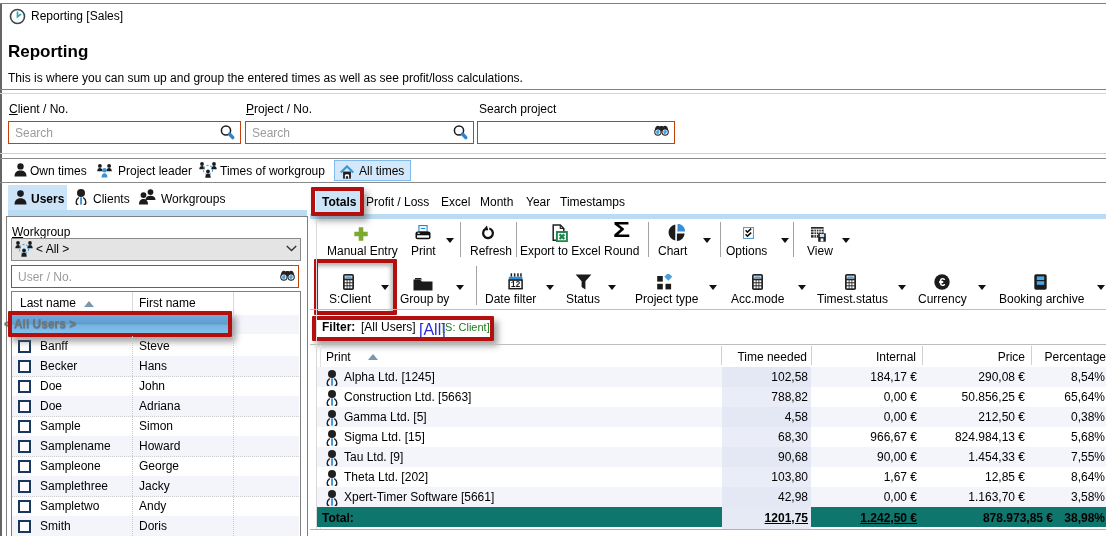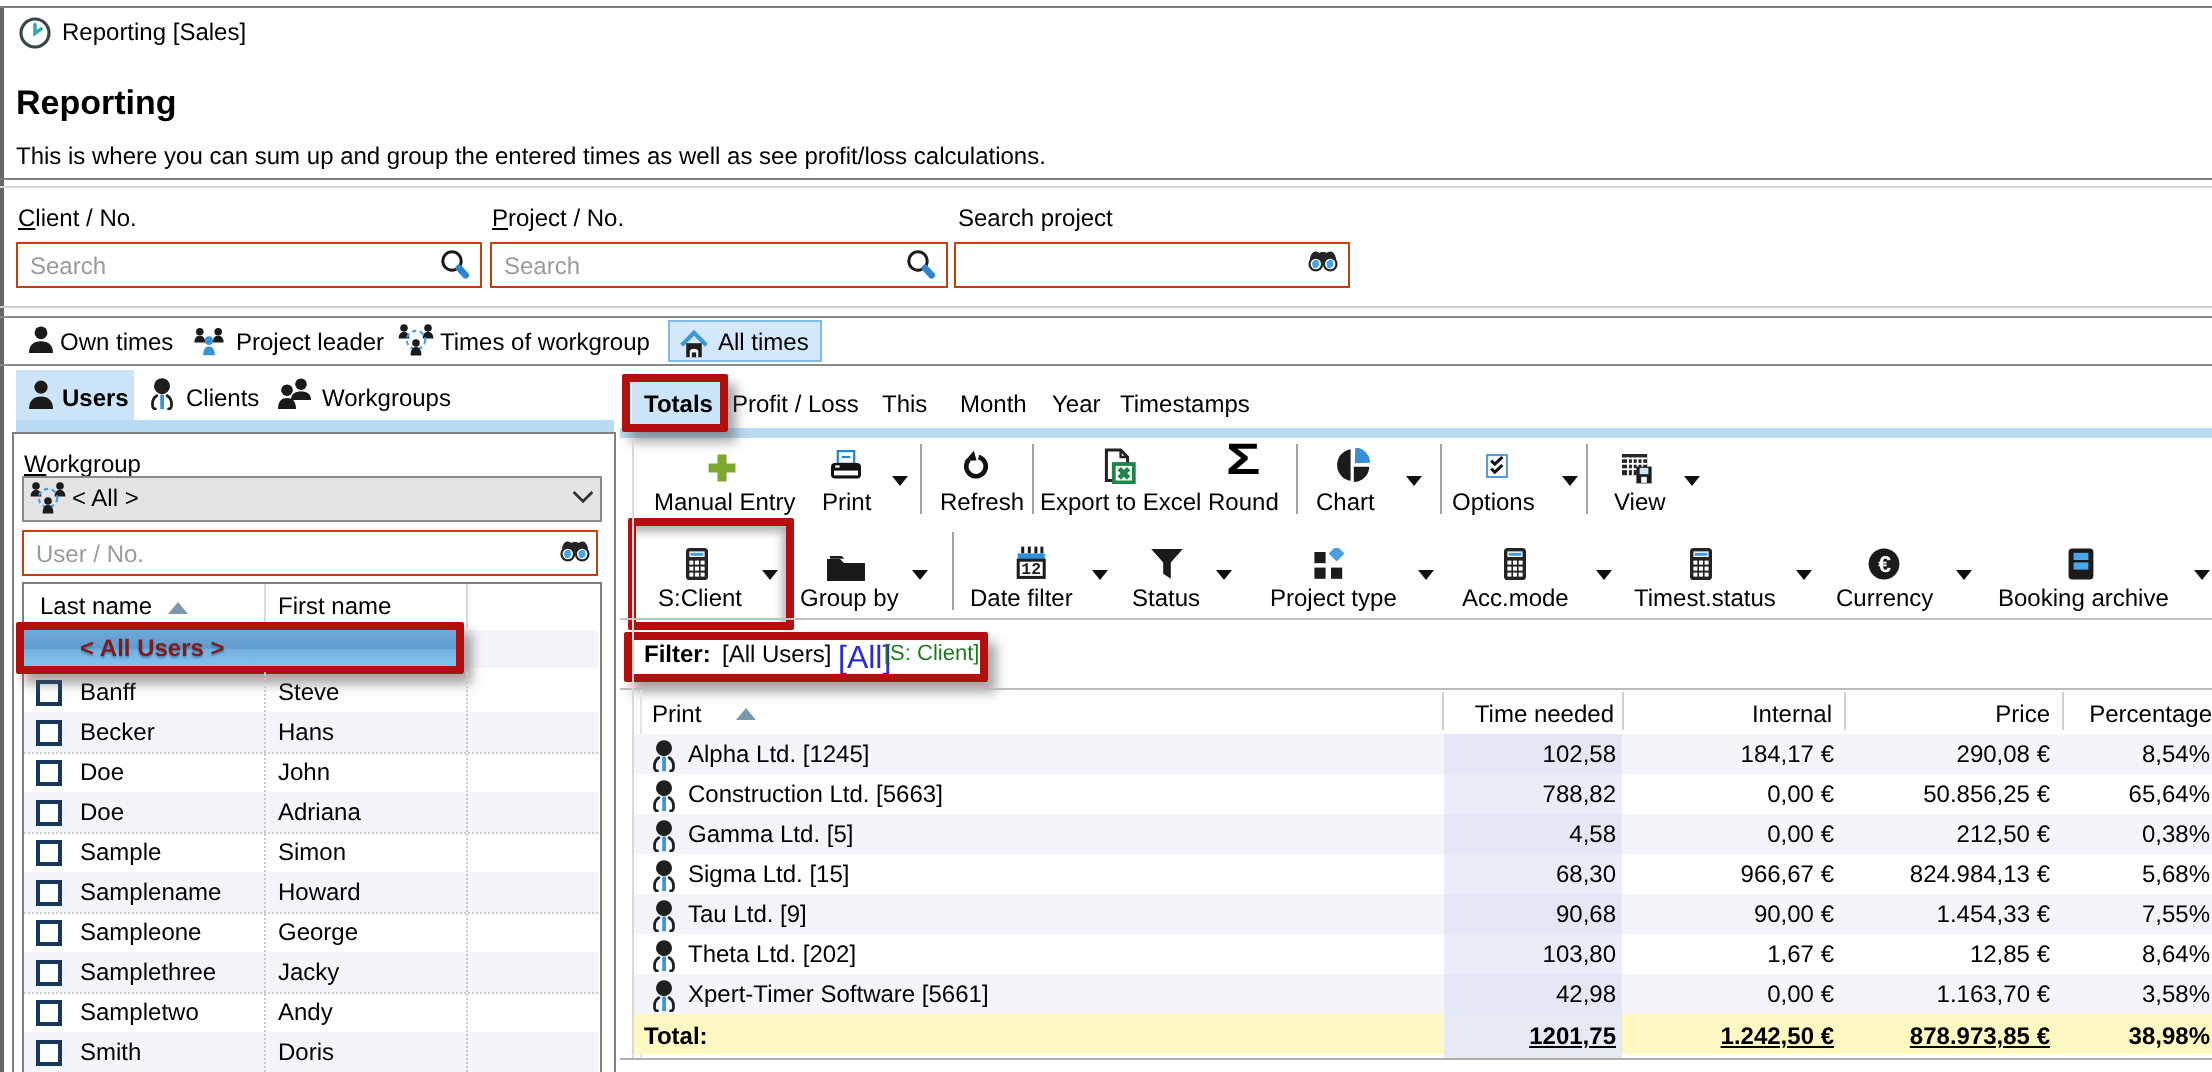--- a/index.html
+++ b/index.html
@@ -211,27 +211,27 @@
     <span class="a" style="left:127px;top:3px">Andy</span>
   </div>
 <div class="row" style="top:516px;background:#f3f5fb;border-bottom:1px dotted #cfcfcf">
     <span class="cb"></span>
     <span class="a" style="left:28px;top:3px">Smith</span>
     <span class="a" style="left:127px;top:3px">Doris</span>
   </div>
 
 <div class="a" style="left:12px;top:315px;width:287px;height:19px;background:#f3f5fb"></div>
 <div class="a" style="left:12px;top:315px;width:216px;height:19px;background:linear-gradient(180deg,#6fa9da 0%,#5f9cce 48%,#74b2e1 52%,#87c3ec 100%)"></div>
-<div class="a" style="left:40px;top:317px;font-weight:bold;color:#7f1d1d;text-shadow:0 1px 1px rgba(40,80,120,.5)">&lt; All Users &gt;</div>
+<div class="a" style="left:4px;top:317px;font-weight:bold;color:#737373;text-shadow:0 1px 1px rgba(40,80,120,.5)">&lt; All Users &gt;</div>
 <div class="redbox" style="left:8px;top:311px;width:216px;height:18px"></div>
 
 <div class="a" style="left:316px;top:189px;width:45px;height:25px;background:#cce4f7"></div>
 <div class="a" style="left:322px;top:195px;font-weight:bold">Totals</div>
 <div class="a" style="left:366px;top:195px">Profit / Loss</div>
-<div class="a" style="left:441px;top:195px">This</div>
+<div class="a" style="left:441px;top:195px">Excel</div>
 <div class="a" style="left:480px;top:195px">Month</div>
 <div class="a" style="left:526px;top:195px">Year</div>
 <div class="a" style="left:560px;top:195px">Timestamps</div>
 <div class="a" style="left:310px;top:214px;width:796px;height:5px;background:#b9dcf4"></div>
 <div class="redbox" style="left:311px;top:187px;width:45px;height:21px"></div>
 
 <div class="a" style="left:316px;top:219px;width:1px;height:90px;background:#d9d9d9"></div>
 <svg class="a" style="left:354px;top:227px" width="14" height="14" viewBox="0 0 14 14">
   <path d="M4.7 0.3 H9.3 V4.7 H13.7 V9.3 H9.3 V13.7 H4.7 V9.3 H0.3 V4.7 H4.7 Z" fill="#7ca930"></path>
 </svg>
@@ -513,22 +513,22 @@
   <rect x="5.1" y="8.3" width="1.9" height="7.3" fill="#4094d8"></rect>
   <path d="M3.4 8.9 C1.6 9.9 1.1 12.3 1.3 14.1 C1.4 15 2 15.5 2.7 15.4" fill="none" stroke="#1f1f1f" stroke-width="1.4" stroke-linecap="round"></path>
   <path d="M8.6 8.9 C10.4 9.9 10.9 12.3 10.7 14.1 C10.6 15 10 15.5 9.3 15.4" fill="none" stroke="#1f1f1f" stroke-width="1.4" stroke-linecap="round"></path>
 </svg>
 <span class="a" style="left:27px;top:3px;white-space:nowrap">Xpert-Timer Software [5661]</span>
 <span class="num" style="left:373px;width:118px">42,98</span>
 <span class="num" style="left:473px;width:127px">0,00 €</span>
 <span class="num" style="left:563px;width:145px">1.163,70 €</span>
 <span class="num" style="left:683px;width:105px">3,58%</span>
 </div>
-<div class="rrow" style="top:507px;background:#fef9c3;font-weight:bold;border-bottom:none">
+<div class="rrow" style="top:507px;background:#0f766e;font-weight:bold;border-bottom:none">
 <span class="a" style="left:405px;top:0;width:89px;height:22px;background:#e6eaf5"></span>
 <span class="a" style="left:5px;top:4px">Total:</span>
 <span class="num" style="left:373px;top:4px;width:118px;text-decoration:underline">1201,75</span>
 <span class="num" style="left:473px;top:4px;width:127px;text-decoration:underline">1.242,50 €</span>
-<span class="num" style="left:563px;top:4px;width:145px;text-decoration:underline">878.973,85 €</span>
+<span class="num" style="left:591px;top:4px;width:145px;">878.973,85 €</span>
 <span class="num" style="left:683px;top:4px;width:105px">38,98%</span>
 </div>
 
 <div class="hl" style="left:310px;top:529px;width:796px;background:#b0b0b0"></div>
 
 </body></html>

